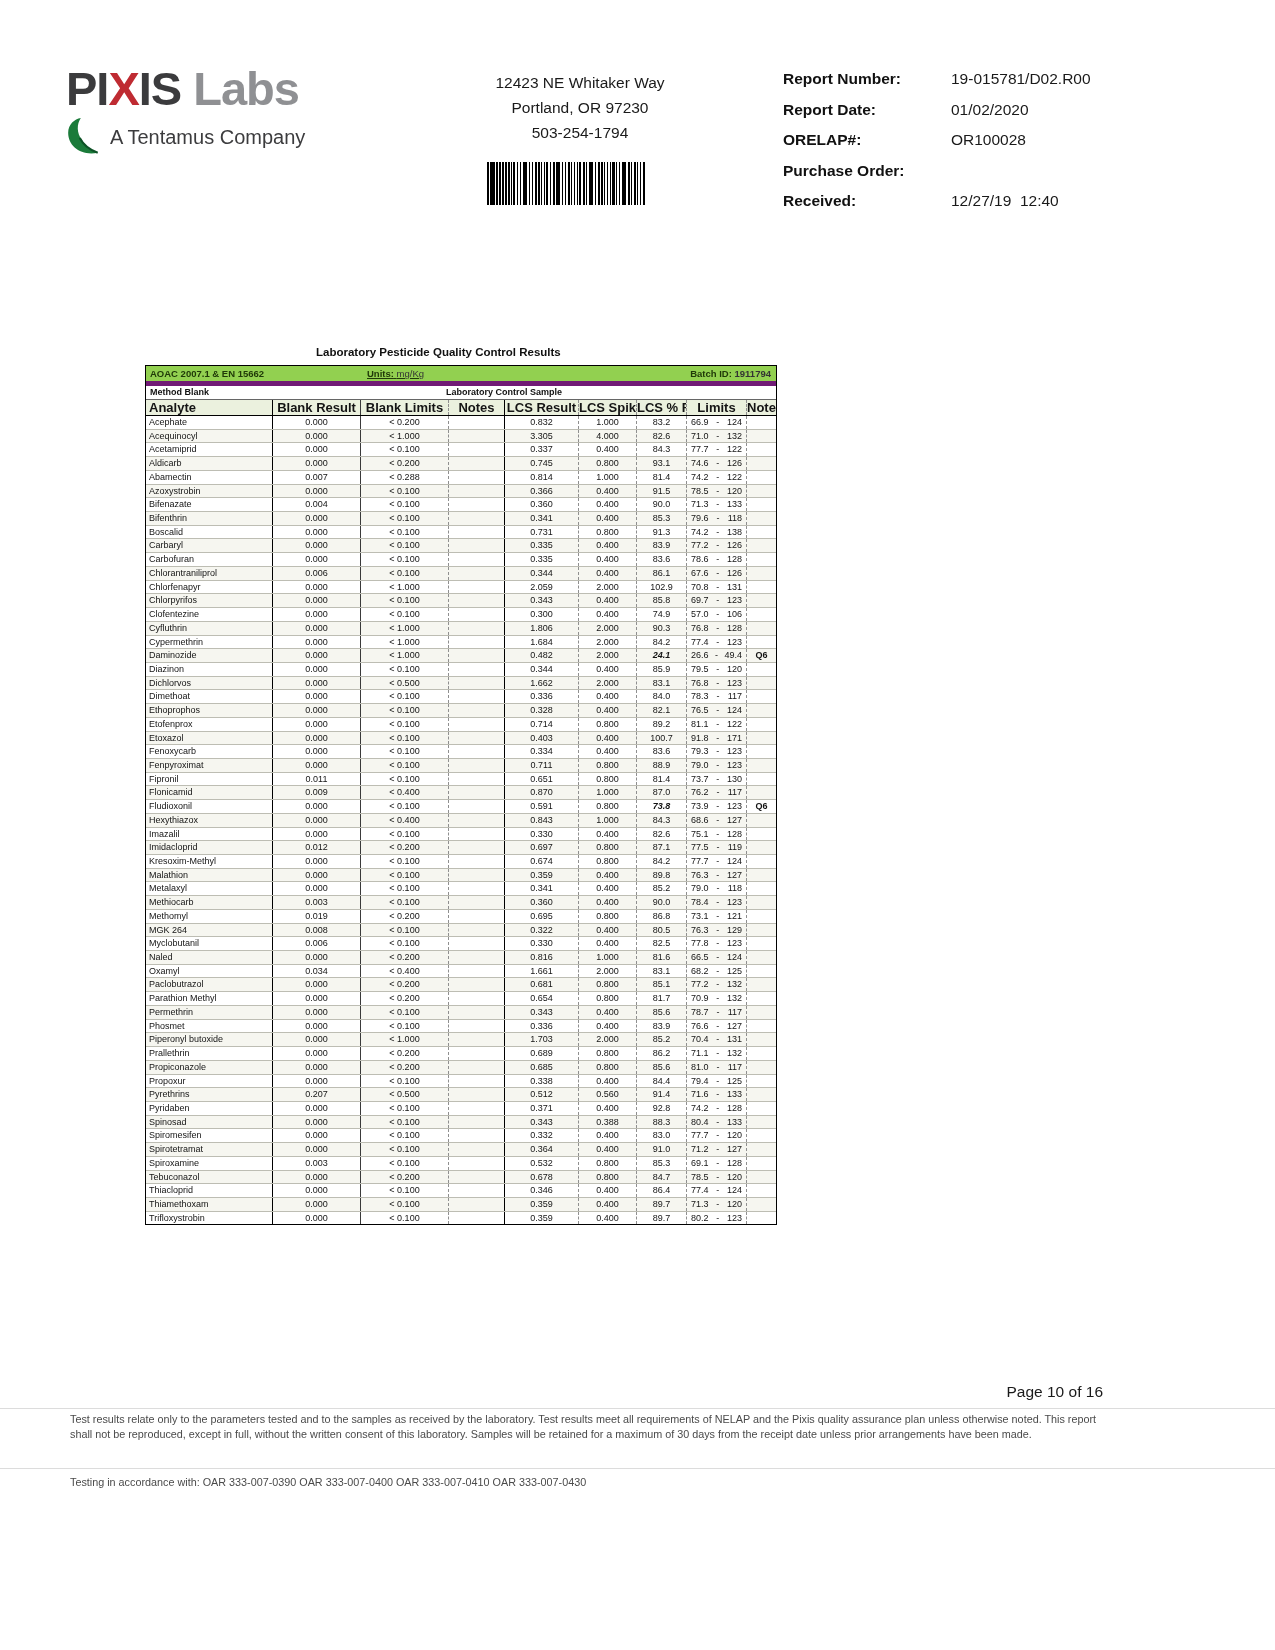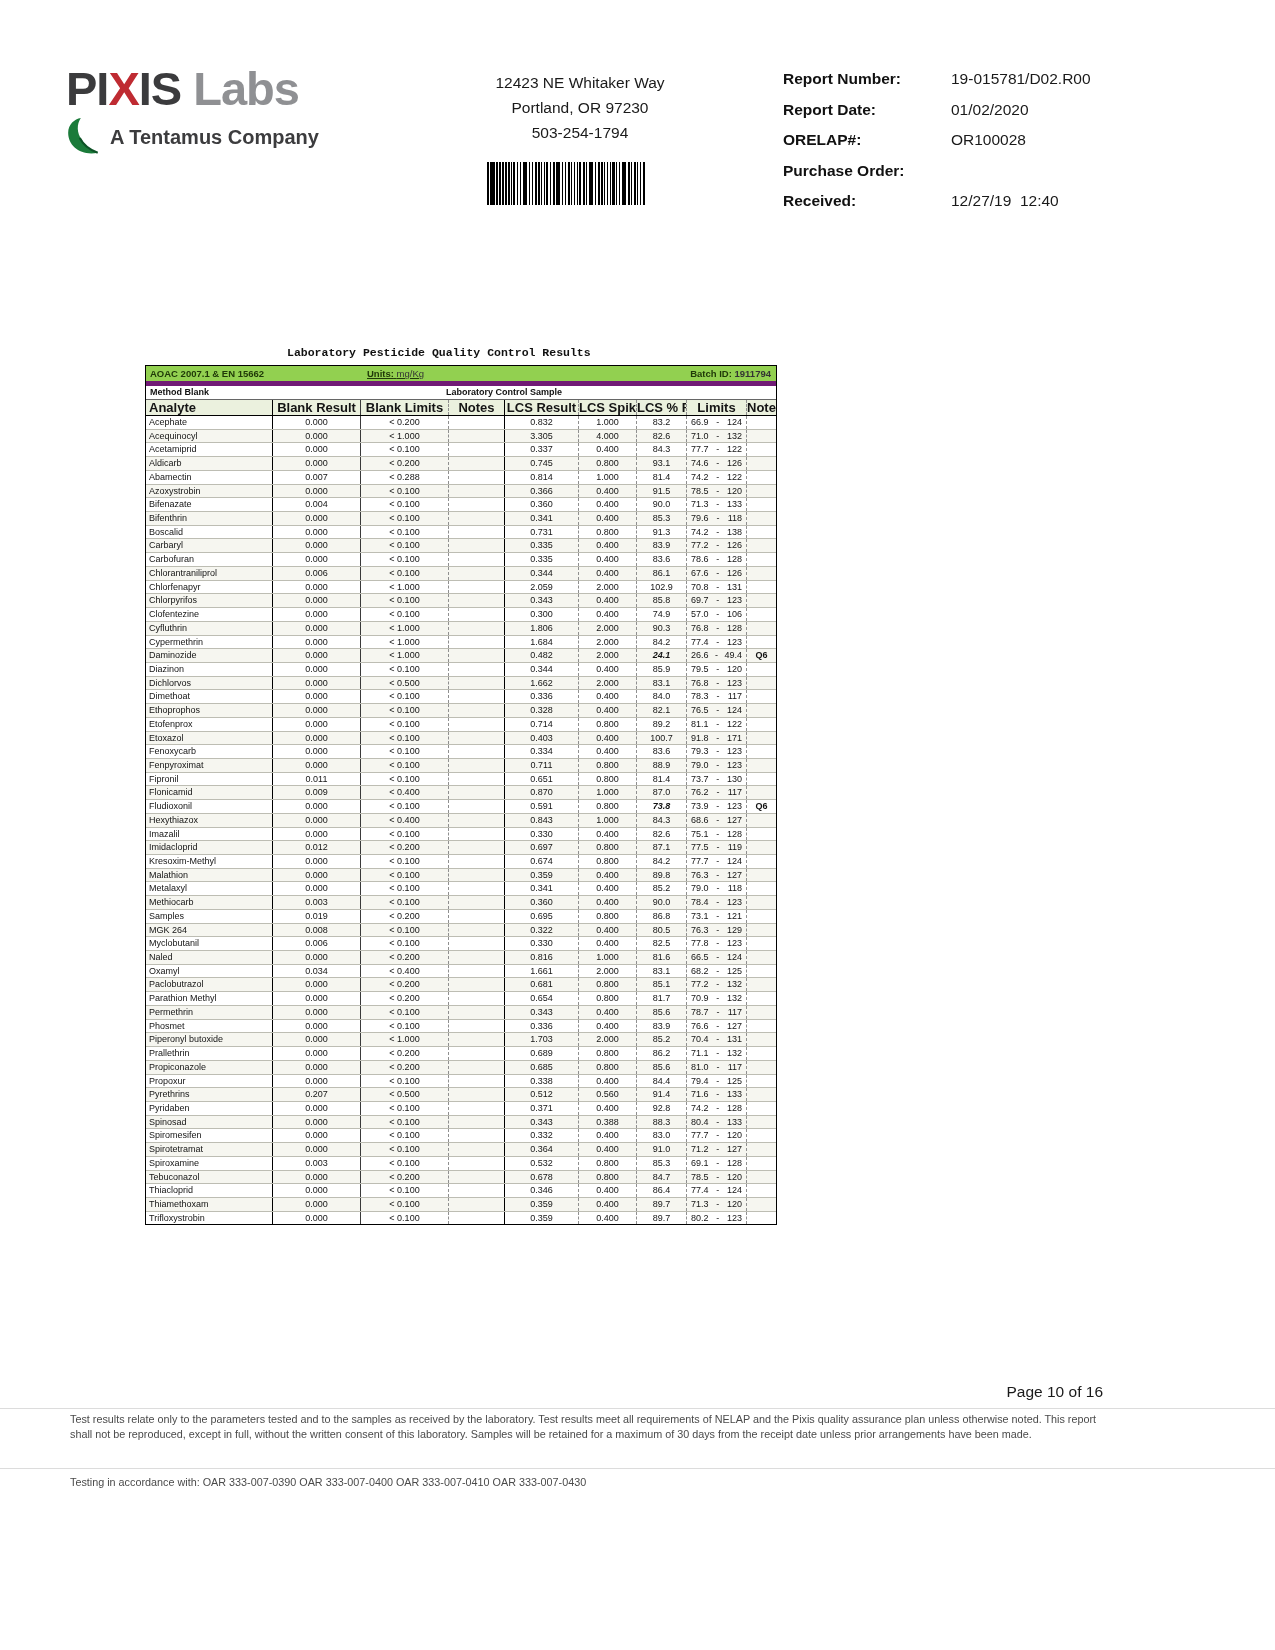--- a/index.html
+++ b/index.html
@@ -7,41 +7,41 @@
         font-family:"Liberation Sans",sans-serif;color:#111;overflow:hidden;}
 
   
   .logo-block{position:absolute;left:66px;top:64px;}
   .logo-line1{font-size:47px;font-weight:bold;letter-spacing:-1px;line-height:50px;white-space:nowrap;}
   .lg-d{color:var(--logo_dark,#3b3b3d);}
   .lg-r{color:var(--logo_red,#bf2b32);}
   .lg-g{color:var(--logo_gray,#8f9093);margin-left:12px;}
   .logo-line2{display:flex;align-items:center;margin-top:4px;}
   .leaf{color:var(--leaf_green,#1b7b3a);width:36px;height:38px;display:inline-block;}
-  .tagline{font-size:20px;font-weight:bold;color:#3c3c3e;margin-left:8px;}
+  .tagline{font-size:20px;font-weight:normal;color:#3c3c3e;margin-left:8px;}
 
   .address-block{position:absolute;left:420px;top:70px;width:320px;text-align:center;
                  font-size:15.5px;line-height:25px;color:#1a1a1a;}
 
   .barcode{position:absolute;left:487px;top:162px;width:158px;height:43px;
     background:
       repeating-linear-gradient(90deg,#000 0 1.5px,transparent 1.5px 3px),
       repeating-linear-gradient(90deg,#000 0 1px,transparent 1px 7.5px),
       repeating-linear-gradient(90deg,transparent 0 4px,#000 4px 6px,transparent 6px 11px);}
 
   .report-block{position:absolute;left:783px;top:70px;font-size:15.5px;}
   .rf{display:flex;height:30.5px;align-items:flex-start;}
   .rf-l{font-weight:bold;width:168px;color:#111;}
   .rf-v{color:#1a1a1a;white-space:pre;}
 
   .revision-block{position:absolute;left:550px;top:280px;width:318px;text-align:right;
                   font-size:11.5px;line-height:20px;color:#222;}
 
   
-  .qc-title{position:absolute;left:287px;top:346px;font-size:11.5px;font-weight:bold;color:#111;font-family:Liberation Mono, monospace;}
+  .qc-title{position:absolute;left:316px;top:346px;font-size:11.5px;font-weight:bold;color:#111;}
 
   .qc-table{position:absolute;left:145px;top:365px;width:630px;border:1.6px solid #000;background:#fff;}
   .row-green{position:relative;height:15px;background:var(--green,#92d050);
              border-bottom:5px solid #701a75;font-size:9.5px;line-height:15px;color:#203a08;}
   .g-method{position:absolute;left:4px;font-weight:bold;}
   .g-units{position:absolute;left:221px;text-decoration:underline;}
   .g-units b,.g-batch b{font-weight:bold;}
   .g-units span,.g-batch span{color:#333;}
   .g-batch{position:absolute;right:5px;font-weight:bold;}
   .row-section{position:relative;height:13px;font-size:9px;font-weight:bold;line-height:13px;}
@@ -679,21 +679,21 @@
           <div class="c lspike">0.400</div>
           <div class="c lrec">90.0</div>
           <div class="c lim">
             <span>78.4</span>
             <span>-</span>
             <span>123</span>
           </div>
           <div class="c lnote"></div>
         </div>
         <div class="grid9 trow">
-          <div class="c analyte">Samples</div>
+          <div class="c analyte">Methomyl</div>
           <div class="c bres">0.019</div>
           <div class="c blim">&lt; 0.200</div>
           <div class="c bnote"></div>
           <div class="c lres">0.695</div>
           <div class="c lspike">0.800</div>
           <div class="c lrec">86.8</div>
           <div class="c lim">
             <span>73.1</span>
             <span>-</span>
             <span>121</span>

